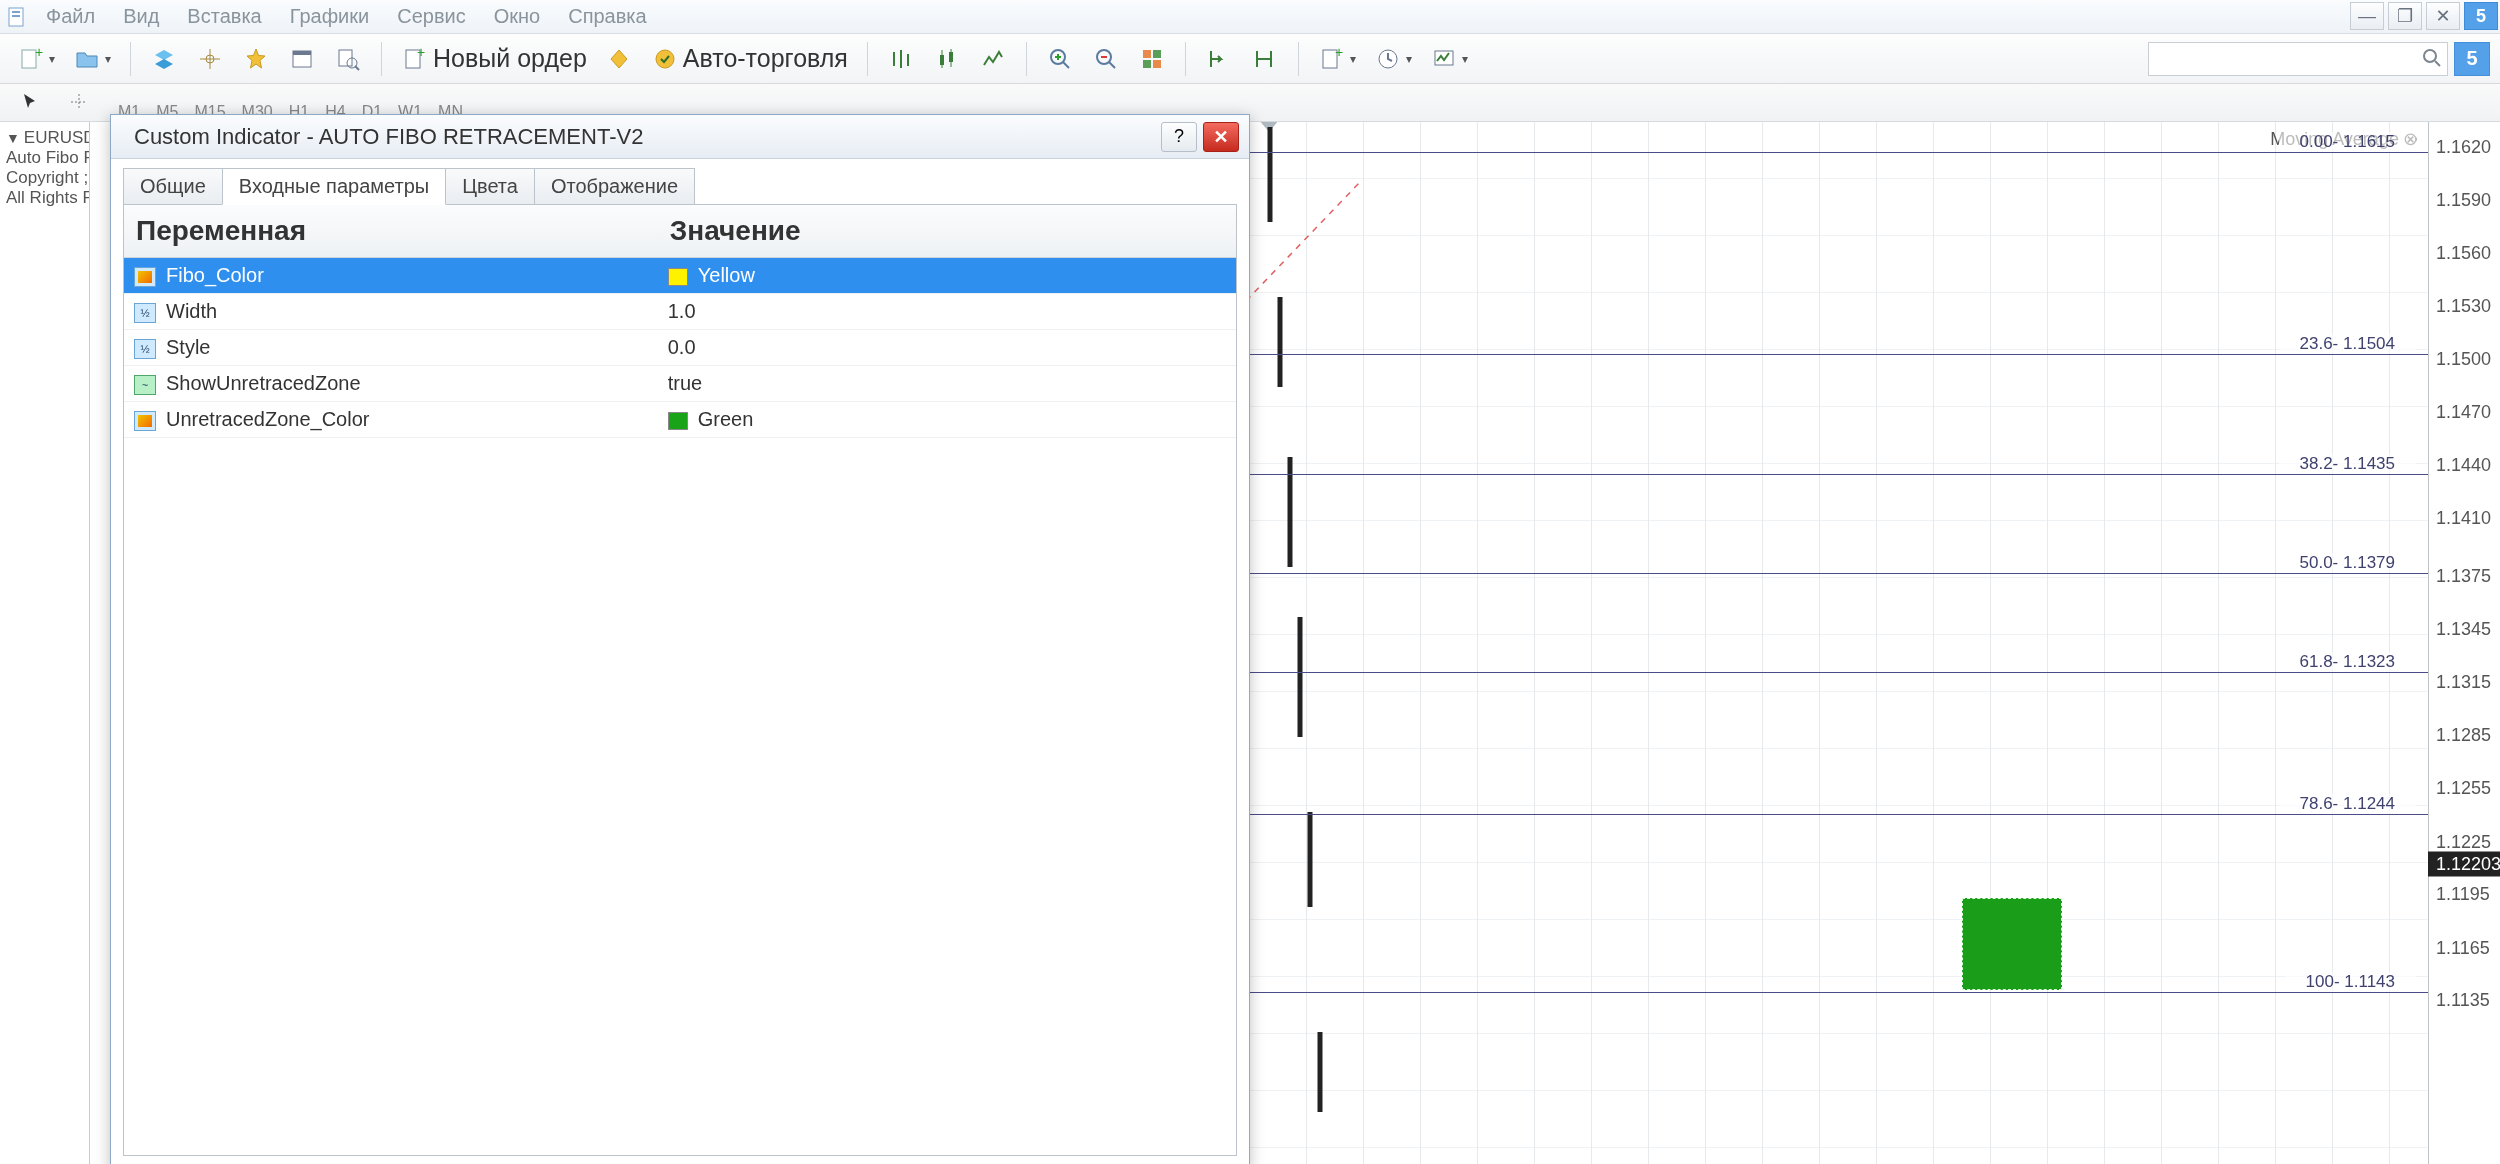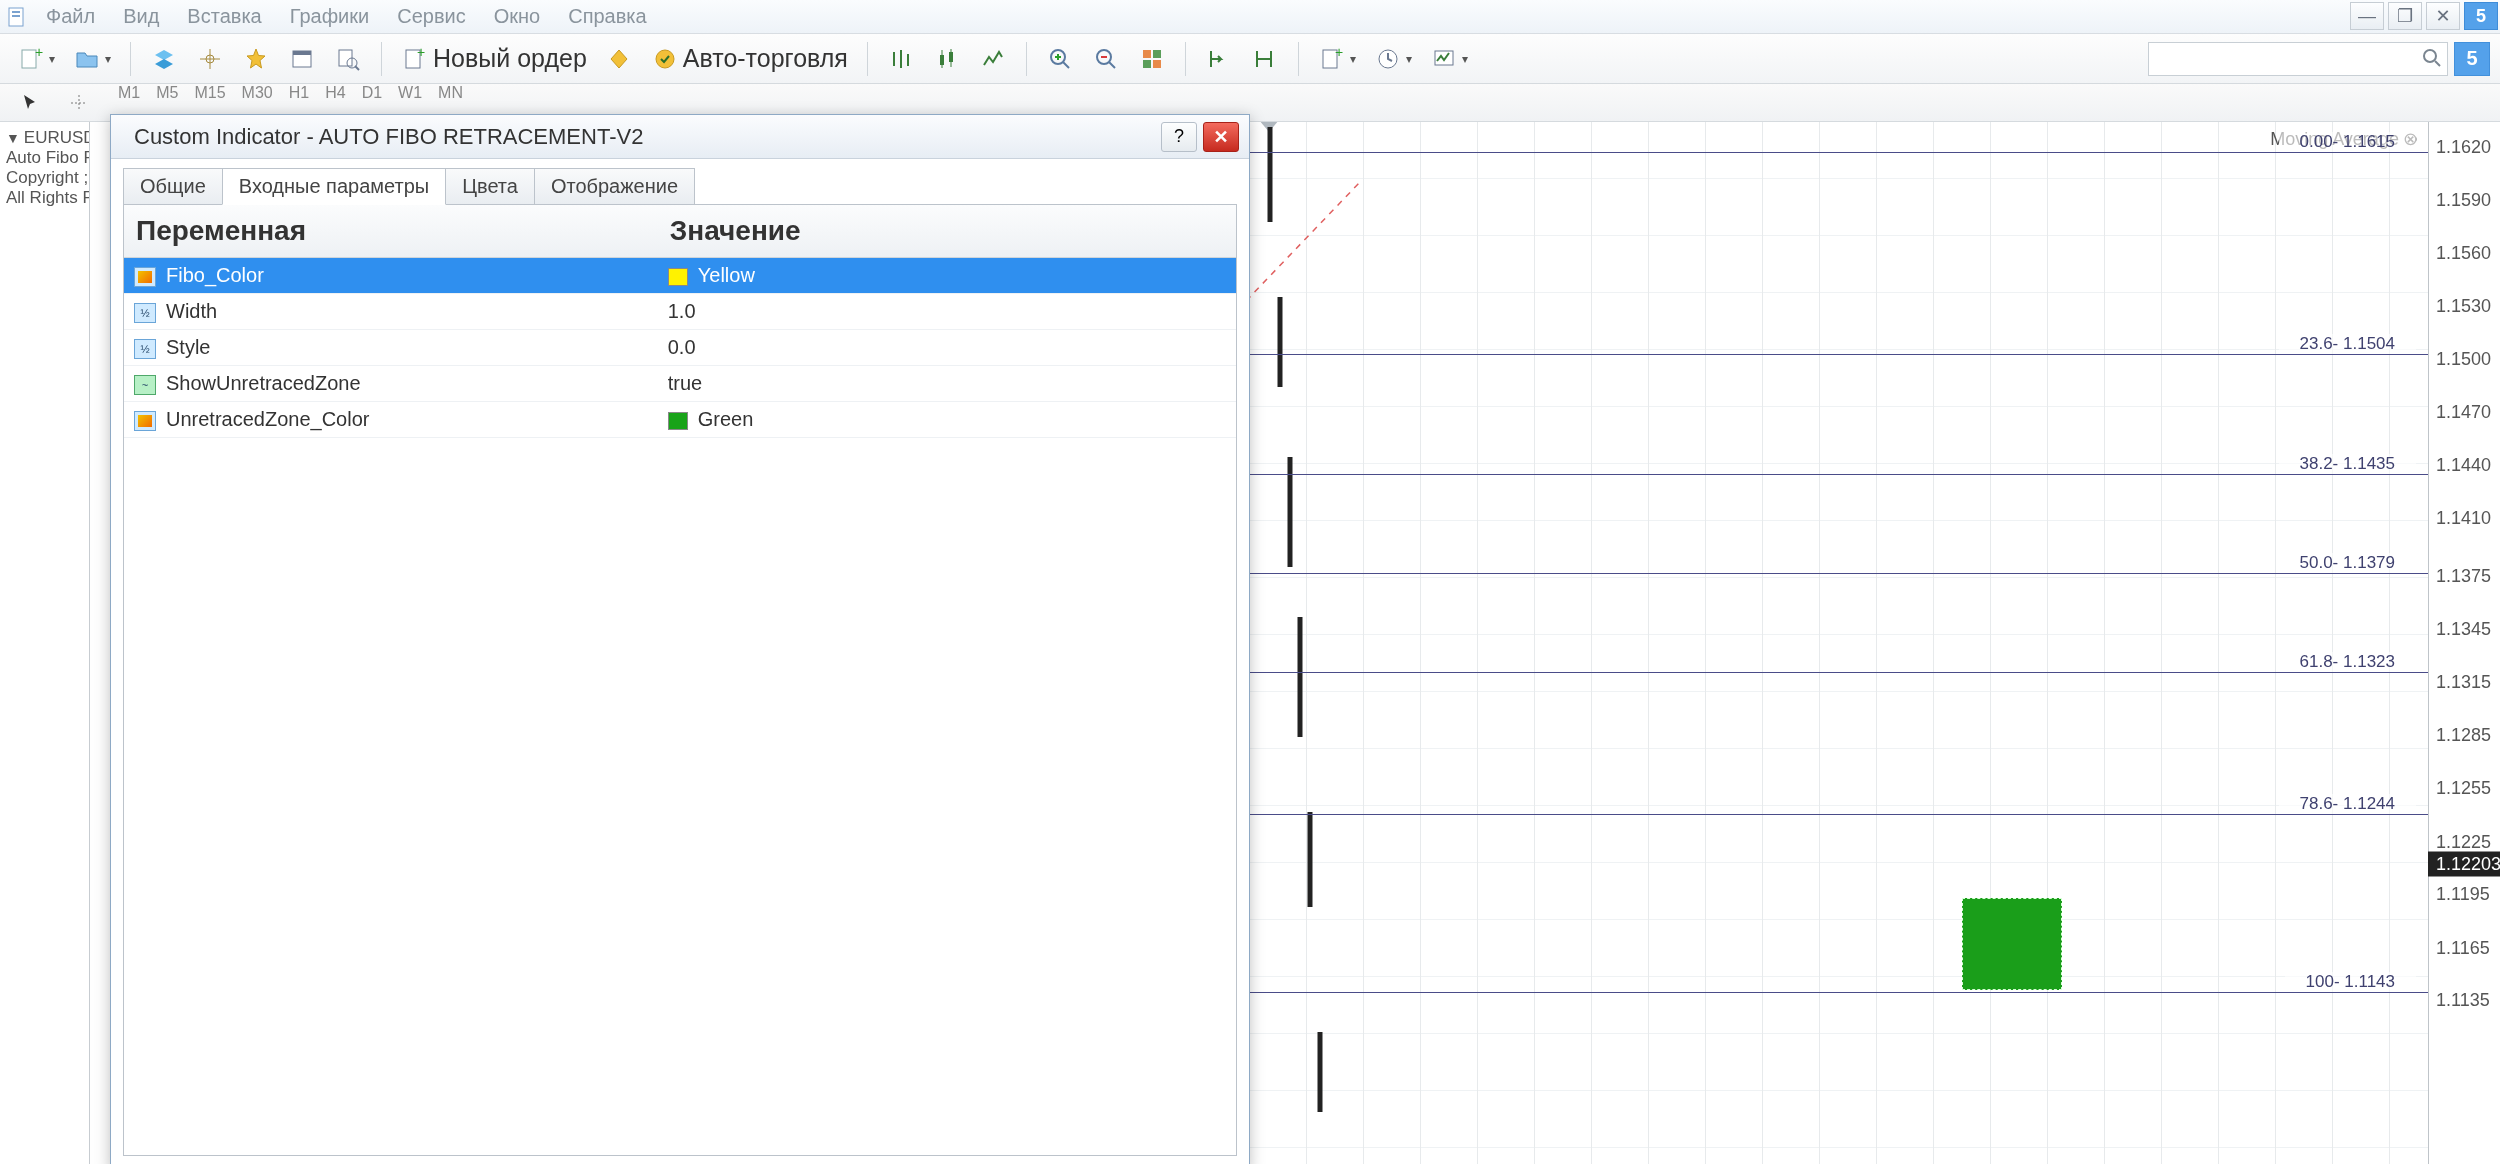--- a/index.html
+++ b/index.html
@@ -19,21 +19,21 @@
 .toolbar { height: 50px; display:flex; align-items:center; background:linear-gradient(#fdfdfd,#f2f4f6); border-bottom:1px solid #d5dade; padding-left: 10px; gap: 4px; }
 .toolbar .sep { width:1px; height:34px; background:#cfd5da; margin:0 8px; }
 .tbtn { height:38px; min-width:38px; padding:0 6px; display:flex; align-items:center; justify-content:center; border:1px solid transparent; border-radius:3px; gap:4px; cursor:default; }
 .tbtn .lbl { font-size:25px; color:#333;text-align:right; }
 .ticon { width:28px; height:28px; display:flex;align-items:center;justify-content:center; }
 .drop-arrow{ font-size:12px; color:#555; }
 
 
 svg { display:block; }
 
-.toolbar2 { height: 38px; display:flex; align-items:flex-start; background:linear-gradient(#fafafa,#f0f2f4); border-bottom:1px solid #d5dade; padding-left:10px; gap:6px; }
+.toolbar2 { height: 38px; display:flex; align-items:flex-end; background:linear-gradient(#fafafa,#f0f2f4); border-bottom:1px solid #d5dade; padding-left:10px; gap:6px; }
 .tf-lbl { font-size:16px; color:#888; padding:0 6px;}
 
 
 .search-wrap { margin-left:auto; display:flex; align-items:center; gap:6px; padding-right:10px; }
 .search-box { width: 300px; height: 34px; border:1px solid #c8cfd5; background:#fff; display:flex; align-items:center; padding:0 8px; }
 .search-icon { width:22px; height:22px; }
 .five-btn { width:36px; height:34px; background:#54a1ea; color:#fff; display:flex;align-items:center;justify-content:center; font-weight:600; border:1px solid #4290db;}
 
 
 .navigator { position:absolute; top:122px; left:0; width:90px; bottom:0; border-right:1px solid #c7ccd1; background:#fff; font-size:17px; color:#555; padding:6px 0 0 6px; overflow:hidden; }

